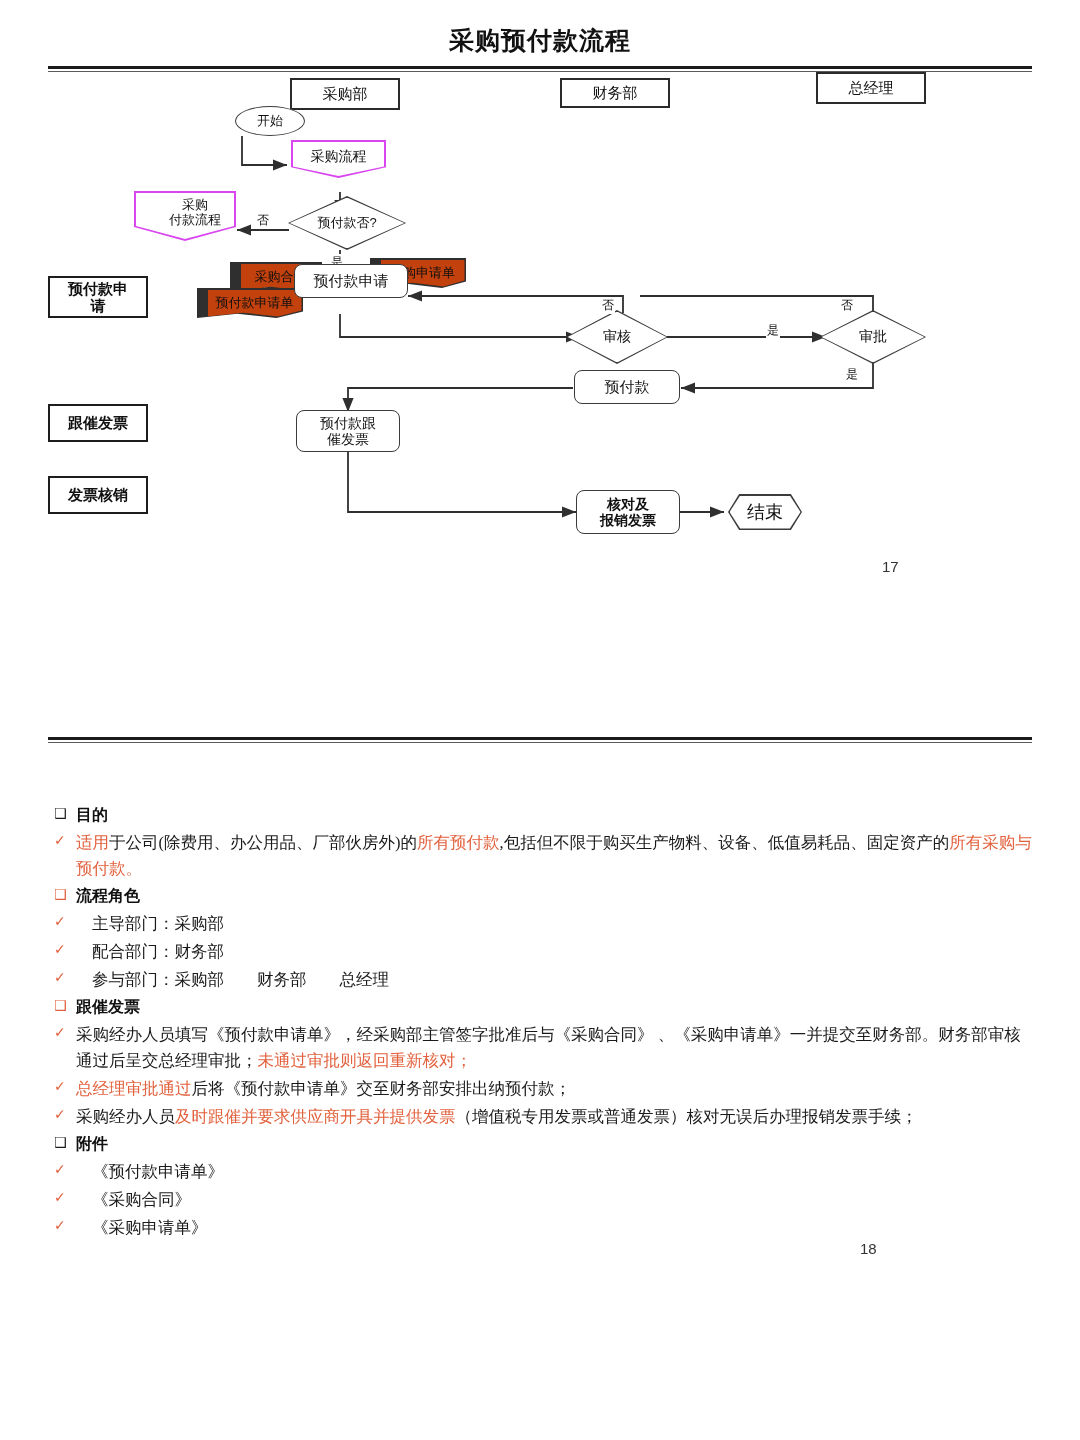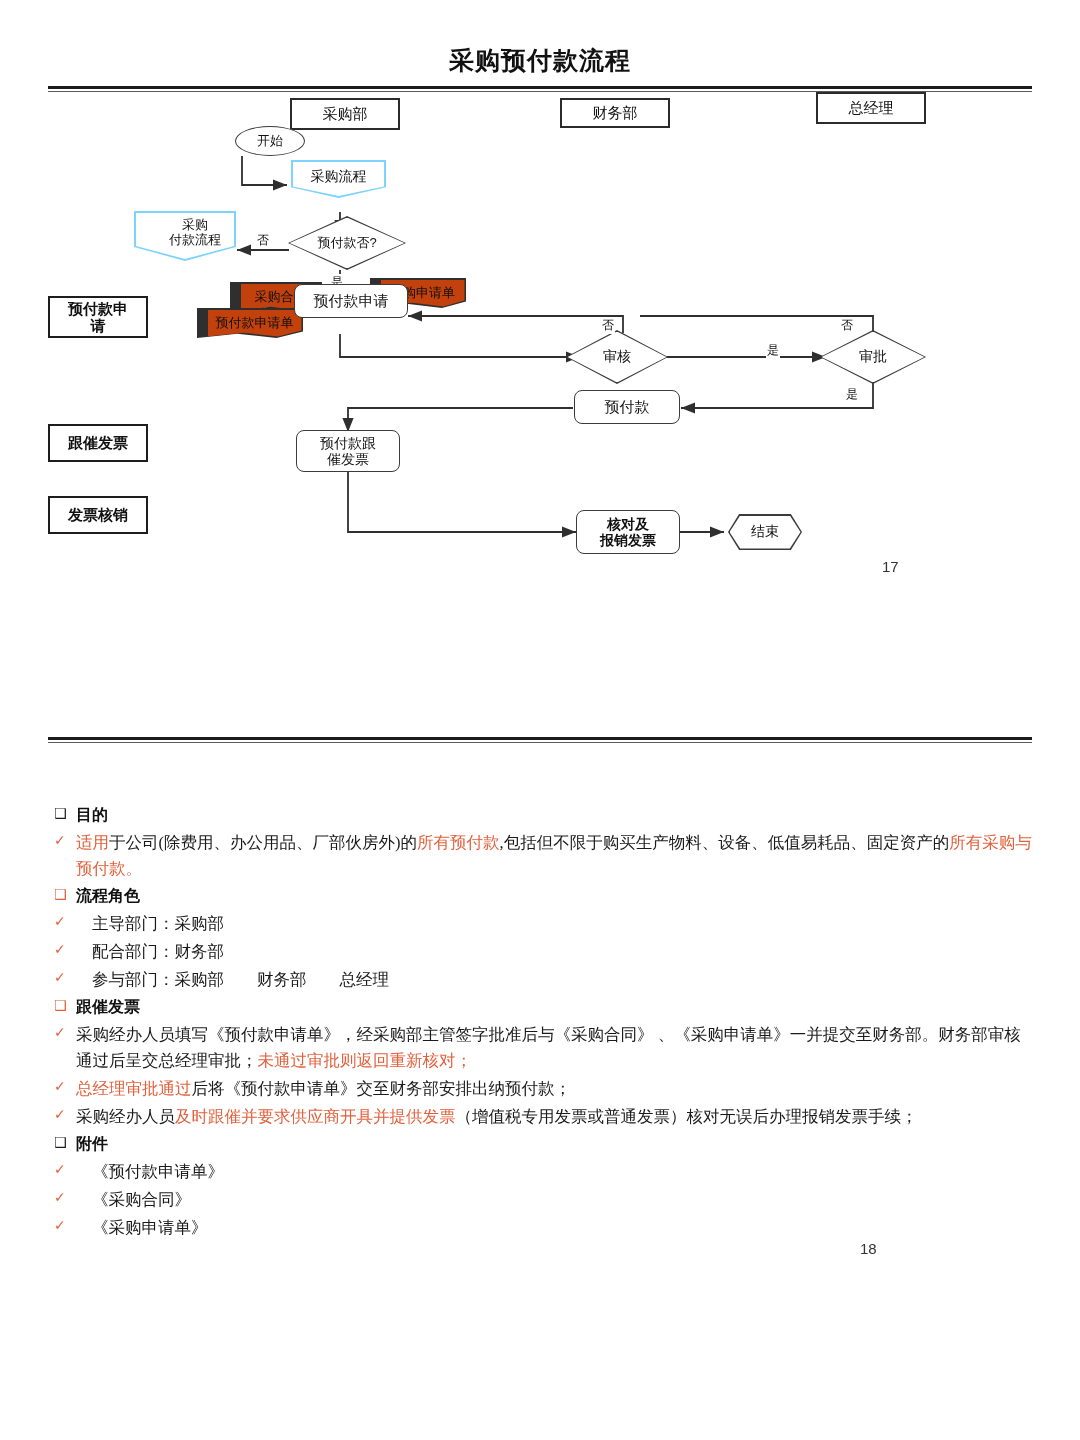--- a/index.html
+++ b/index.html
@@ -76,21 +76,21 @@
     font-size: 15px;
     font-weight: 600;
   }
   
   .proc {
     border: 1.6px solid #3b3b3b;
     border-radius: 8px;
   }
   .orange-shape-outer {
     position: absolute;
-    background: #7dd3fc;
+    background: #d946ef;
     clip-path: polygon(0 0, 100% 0, 100% 72%, 50% 100%, 0 72%);
   }
   .orange-shape-inner {
     position: absolute;
     left: 2px; top: 2px; right: 2px; bottom: 2px;
     background: #fff;
     clip-path: polygon(0 0, 100% 0, 100% 72%, 50% 100%, 0 72%);
     display: flex;
     align-items: center;
     justify-content: center;
@@ -116,21 +116,21 @@
     background: #3b3b3b;
     clip-path: polygon(15% 0, 85% 0, 100% 50%, 85% 100%, 15% 100%, 0 50%);
   }
   .hex-inner {
     position: absolute;
     left: 1.5px; top: 1.5px; right: 1.5px; bottom: 1.5px;
     background: #fff;
     clip-path: polygon(15% 0, 85% 0, 100% 50%, 85% 100%, 15% 100%, 0 50%);
     display: flex; align-items: center; justify-content: center;
     font-family: "Liberation Sans", "DejaVu Sans", sans-serif;
-    font-size: 14px; color: #111; text-align: center;
+    font-size: 18px; color: #111; text-align: center;
   }
 
   
   .dia-outer {
     position: absolute;
     background: #3b3b3b;
     clip-path: polygon(50% 0, 100% 50%, 50% 100%, 0 50%);
   }
   .dia-inner {
     position: absolute;
@@ -215,21 +215,21 @@
     flex: 1;
   }
   .item-text.indent { padding-left: 16px; }
   .or { color: #e2603c; }
 </style>
 </head>
 <body>
 
 <div class="page" id="p1" style="top:0;">
 
-  <div class="doc-title" style="margin-top:44px;font-family:Liberation Serif, serif;">采购预付款流程</div>
+  <div class="doc-title" style="margin-top:24px;font-family:Liberation Serif, serif;">采购预付款流程</div>
   <div class="title-rule"></div>
 
   <div class="flow-wrap">
 
     <svg class="flow-svg" width="1080" height="470" viewBox="0 0 1080 470">
       <defs>
         <marker id="arw" markerWidth="9" markerHeight="9" refX="8" refY="3.2" orient="auto" markerUnits="strokeWidth">
           <path d="M0,0 L8,3.2 L0,6.4 z" fill="#2f2f2f"></path>
         </marker>
       </defs>

